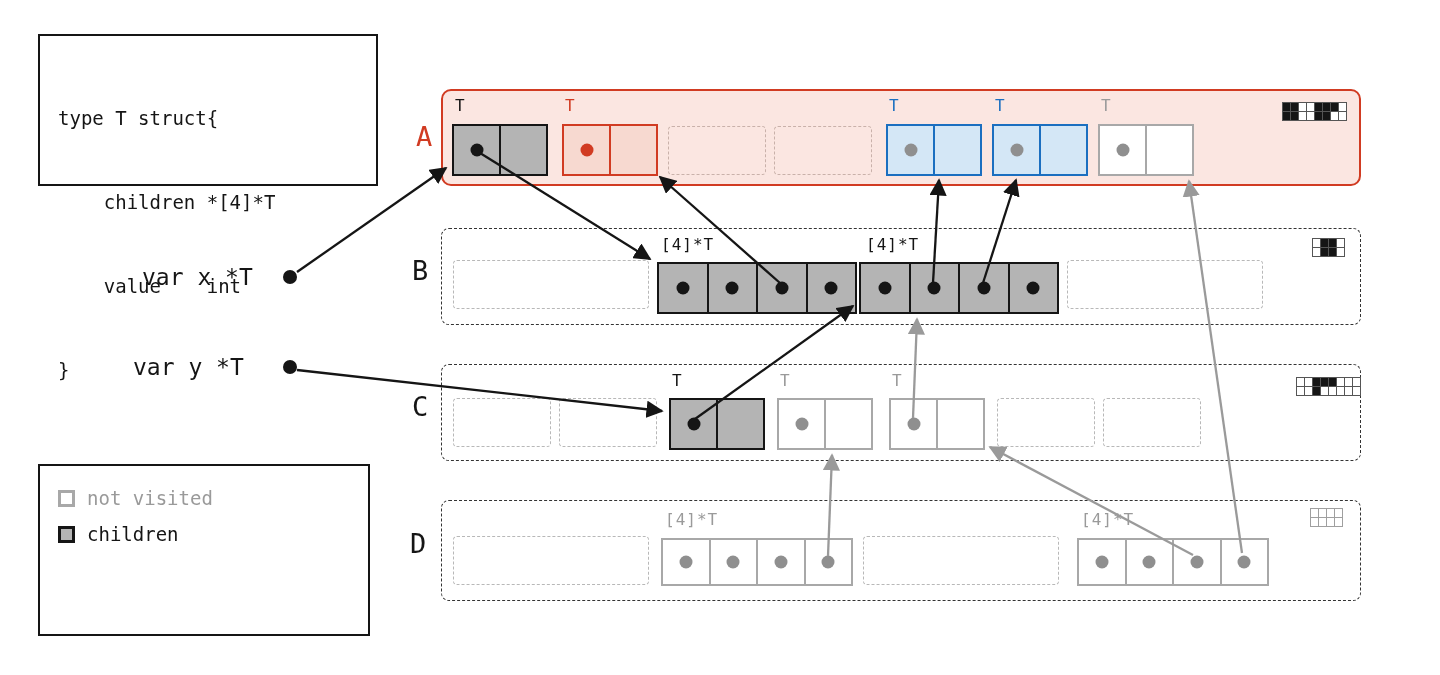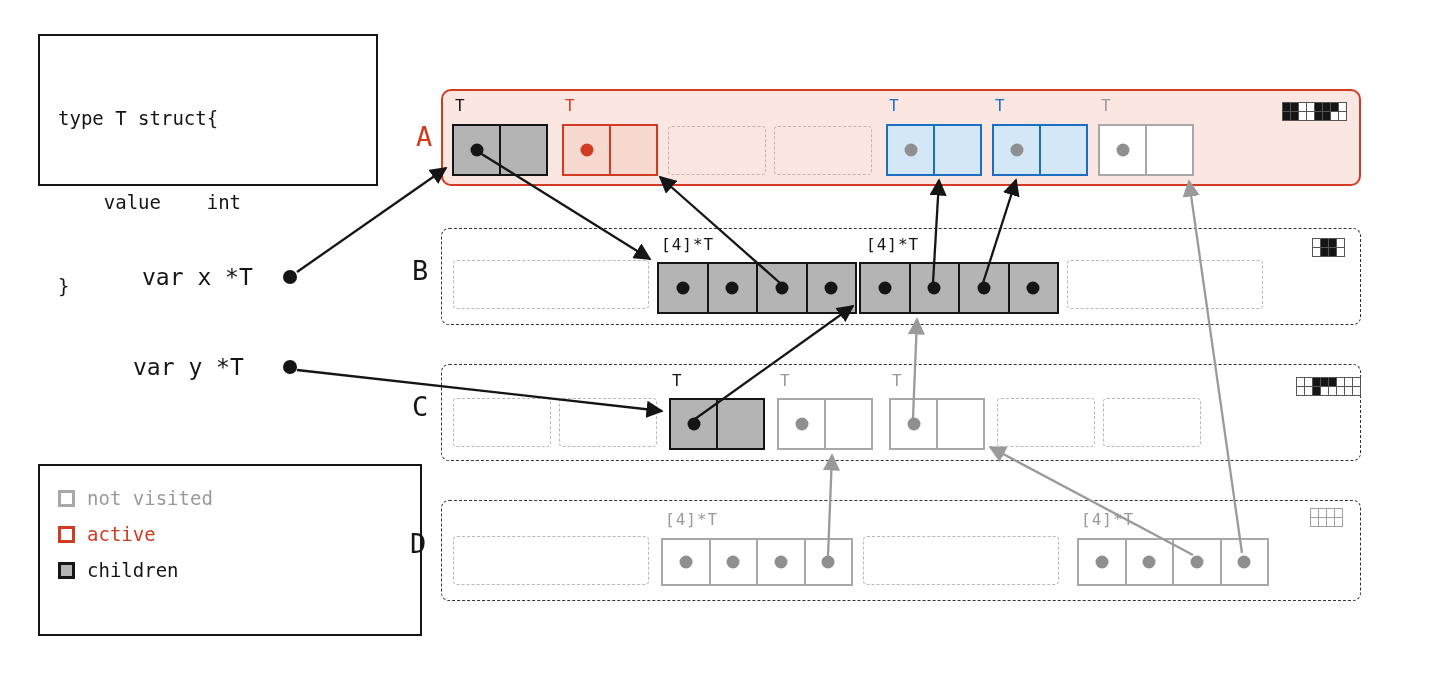--- a/index.html
+++ b/index.html
@@ -3,21 +3,21 @@
 <meta charset="utf-8">
 <style>
   html,body{margin:0;padding:0;background:#ffffff;}
   .canvas{
     position:relative;width:1440px;height:675px;background:#fff;overflow:hidden;
     font-family:"DejaVu Sans Mono","Liberation Mono",monospace;color:#151515;
   }
   .box{position:absolute;border:2.5px solid #151515;background:#fff;box-sizing:border-box;margin-left:26px;}
   .code-box{left:12px;top:34px;width:340px;height:152px;padding:12px 18px;
     font-size:19px;line-height:28px;white-space:pre;}
-  .legend-box{left:12px;top:464px;width:384px;height:172px;padding:14px 18px;}
+  .legend-box{left:12px;top:464px;width:332px;height:172px;padding:14px 18px;}
   .legend-item{display:flex;align-items:center;gap:12px;height:36px;font-size:19px;}
   .swatch{width:11px;height:11px;border:3px solid #151515;background:#fff;flex:0 0 auto;}
   .sw-nv{border-color:#a8a8a8;}
   .sw-wl{border-color:var(--blue,#1b6fc0);}
   .sw-act{border-color:var(--red,#d13b22);}
   .sw-vis{border-color:#151515;background:var(--visited-fill,#b4b4b4);}
   .c-red{color:var(--red,#d13b22);} .c-blue{color:var(--blue,#1b6fc0);}
   .c-gray{color:#9a9a9a;} .c-black{color:#151515;}
 
   .var-label{position:absolute;font-size:23px;color:#151515;}
@@ -62,35 +62,32 @@
 
   .arrows{position:absolute;left:0;top:0;width:1440px;height:675px;z-index:10;pointer-events:none;}
 </style>
 </head>
 <body>
 
 <div class="canvas">
 
   <div class="box code-box">
     <div>type T struct{</div>
+    <div>    children *[4]*T</div>
     <div>    value    int</div>
     <div>}</div>
   </div>
 
   <div class="var-label" style="left:142px;top:264px;">var x *T</div>
   <div class="var-label" style="left:133px;top:354px;">var y *T</div>
 
   <div class="box legend-box">
     <div class="legend-item">
       <span class="swatch sw-nv"></span>
       <span class="c-gray">not visited</span>
-    </div>
-    <div class="legend-item">
-      <span class="swatch sw-act"></span>
-      <span class="c-red">active</span>
     </div>
     <div class="legend-item">
       <span class="swatch sw-vis"></span>
       <span class="c-black">children</span>
     </div>
   </div>
 
   <div class="span-label c-red" style="left:416px;top:121px;">A</div>
   <div class="span-label c-black" style="left:412px;top:255px;">B</div>
   <div class="span-label c-black" style="left:412px;top:391px;">C</div>

